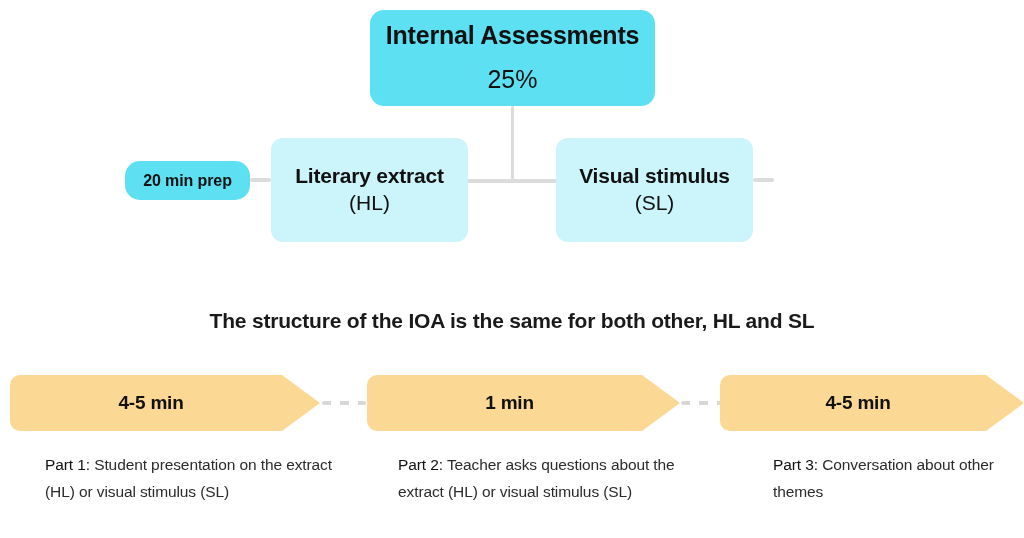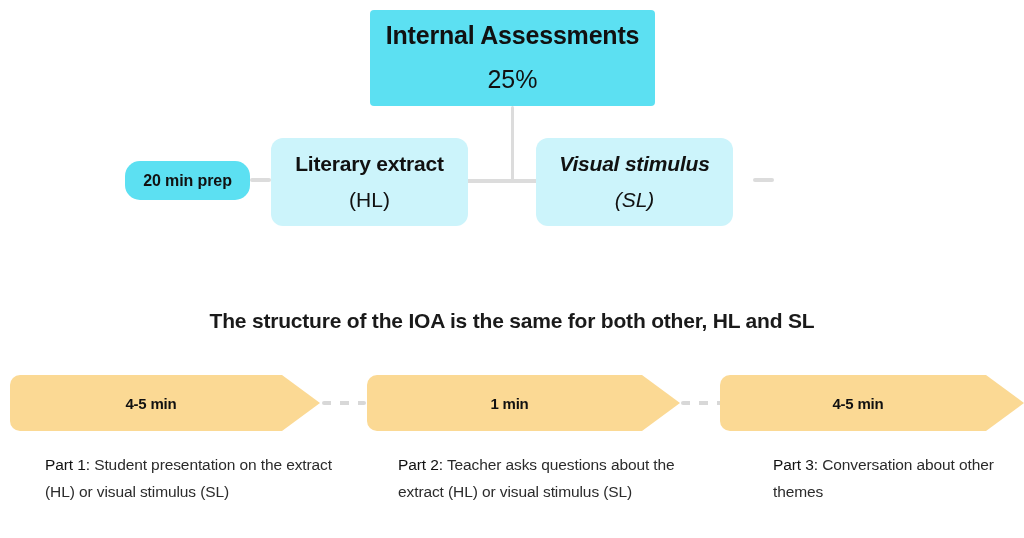--- a/index.html
+++ b/index.html
@@ -21,21 +21,21 @@
   }
 
   
   .node-top {
     position: absolute;
     left: 370px;
     top: 10px;
     width: 285px;
     height: 96px;
     background: #5CE0F2;
-    border-radius: 4px;
+    border-radius: 14px;
     display: flex;
     flex-direction: column;
     align-items: center;
     justify-content: center;
     box-sizing: border-box;
     padding: 6px 10px;
   }
   .node-top .line1 {
     font-size: 25px;
     font-weight: bold;
@@ -65,32 +65,32 @@
     width: 108px;
     height: 4px;
     background: #DCDCDC;
     border-radius: 2px;
   }
 
   .node-mid {
     position: absolute;
     top: 138px;
     width: 197px;
-    height: 88px;
+    height: 104px;
     background: #CCF4FB;
     border-radius: 12px;
     display: flex;
     flex-direction: column;
     align-items: center;
-    justify-content: space-between;
+    justify-content: center;
     box-sizing: border-box;
     padding: 12px 8px;
   }
   .node-mid.left  { left: 271px; }
-  .node-mid.right { left: 536px; font-style: italic; }
+  .node-mid.right { left: 556px; }
   .node-mid .line1 {
     font-size: 21px;
     font-weight: bold;
     line-height: 1.3;
     letter-spacing: -0.2px;
   }
   .node-mid .line2 {
     font-size: 21px;
     font-weight: normal;
     line-height: 1.35;
@@ -139,21 +139,21 @@
 
   
   .arrow {
     position: absolute;
     top: 375px;
     height: 56px;
     background: #FBD994;
     display: flex;
     align-items: center;
     justify-content: center;
-    font-size: 15px;
+    font-size: 19px;
     font-weight: bold;
     letter-spacing: -0.2px;
     color: #111111;
     border-top-left-radius: 10px;
     border-bottom-left-radius: 10px;
   }
   .arrow .arrow-label { position: relative; left: -14px; }
   .arrow.a1 { left: 10px;  width: 310px; clip-path: polygon(0 0, calc(100% - 38px) 0, 100% 50%, calc(100% - 38px) 100%, 0 100%); }
   .arrow.a2 { left: 367px; width: 313px; clip-path: polygon(0 0, calc(100% - 38px) 0, 100% 50%, calc(100% - 38px) 100%, 0 100%); }
   .arrow.a3 { left: 720px; width: 304px; clip-path: polygon(0 0, calc(100% - 38px) 0, 100% 50%, calc(100% - 38px) 100%, 0 100%); }

